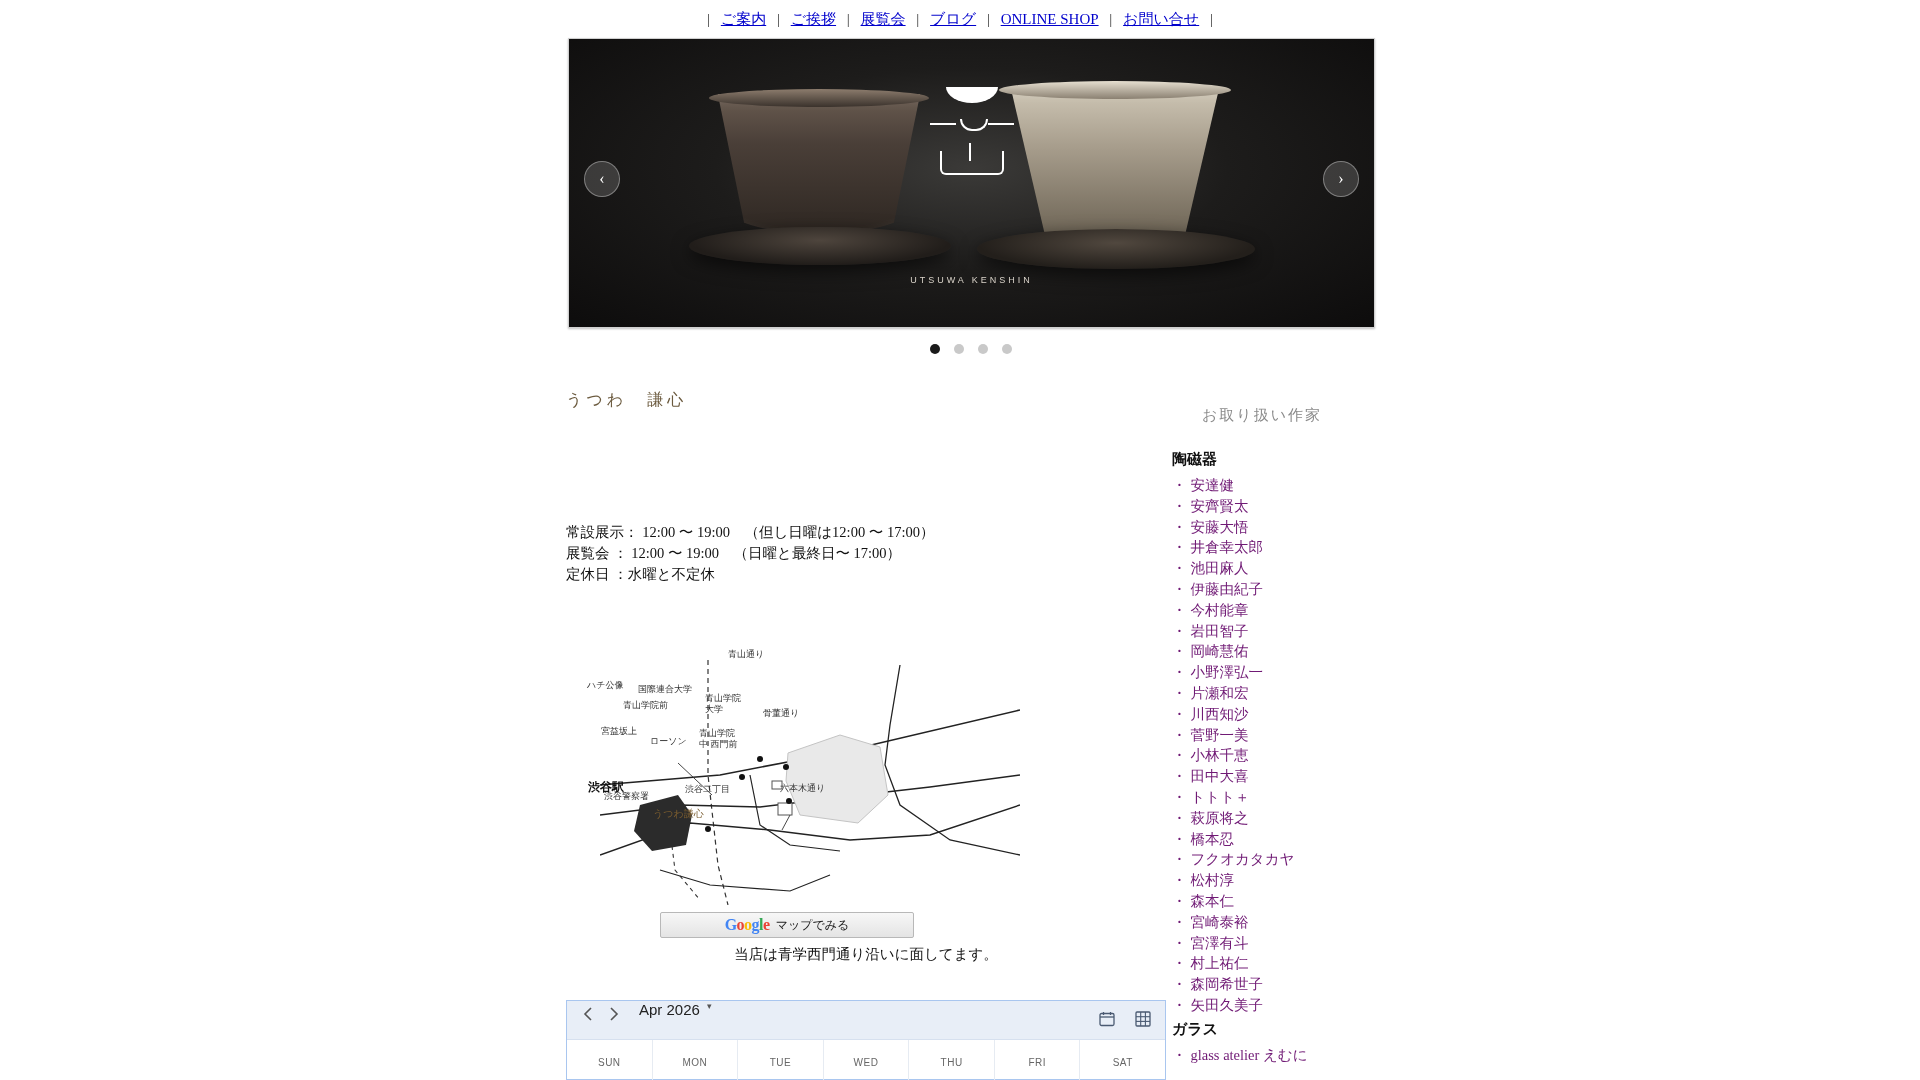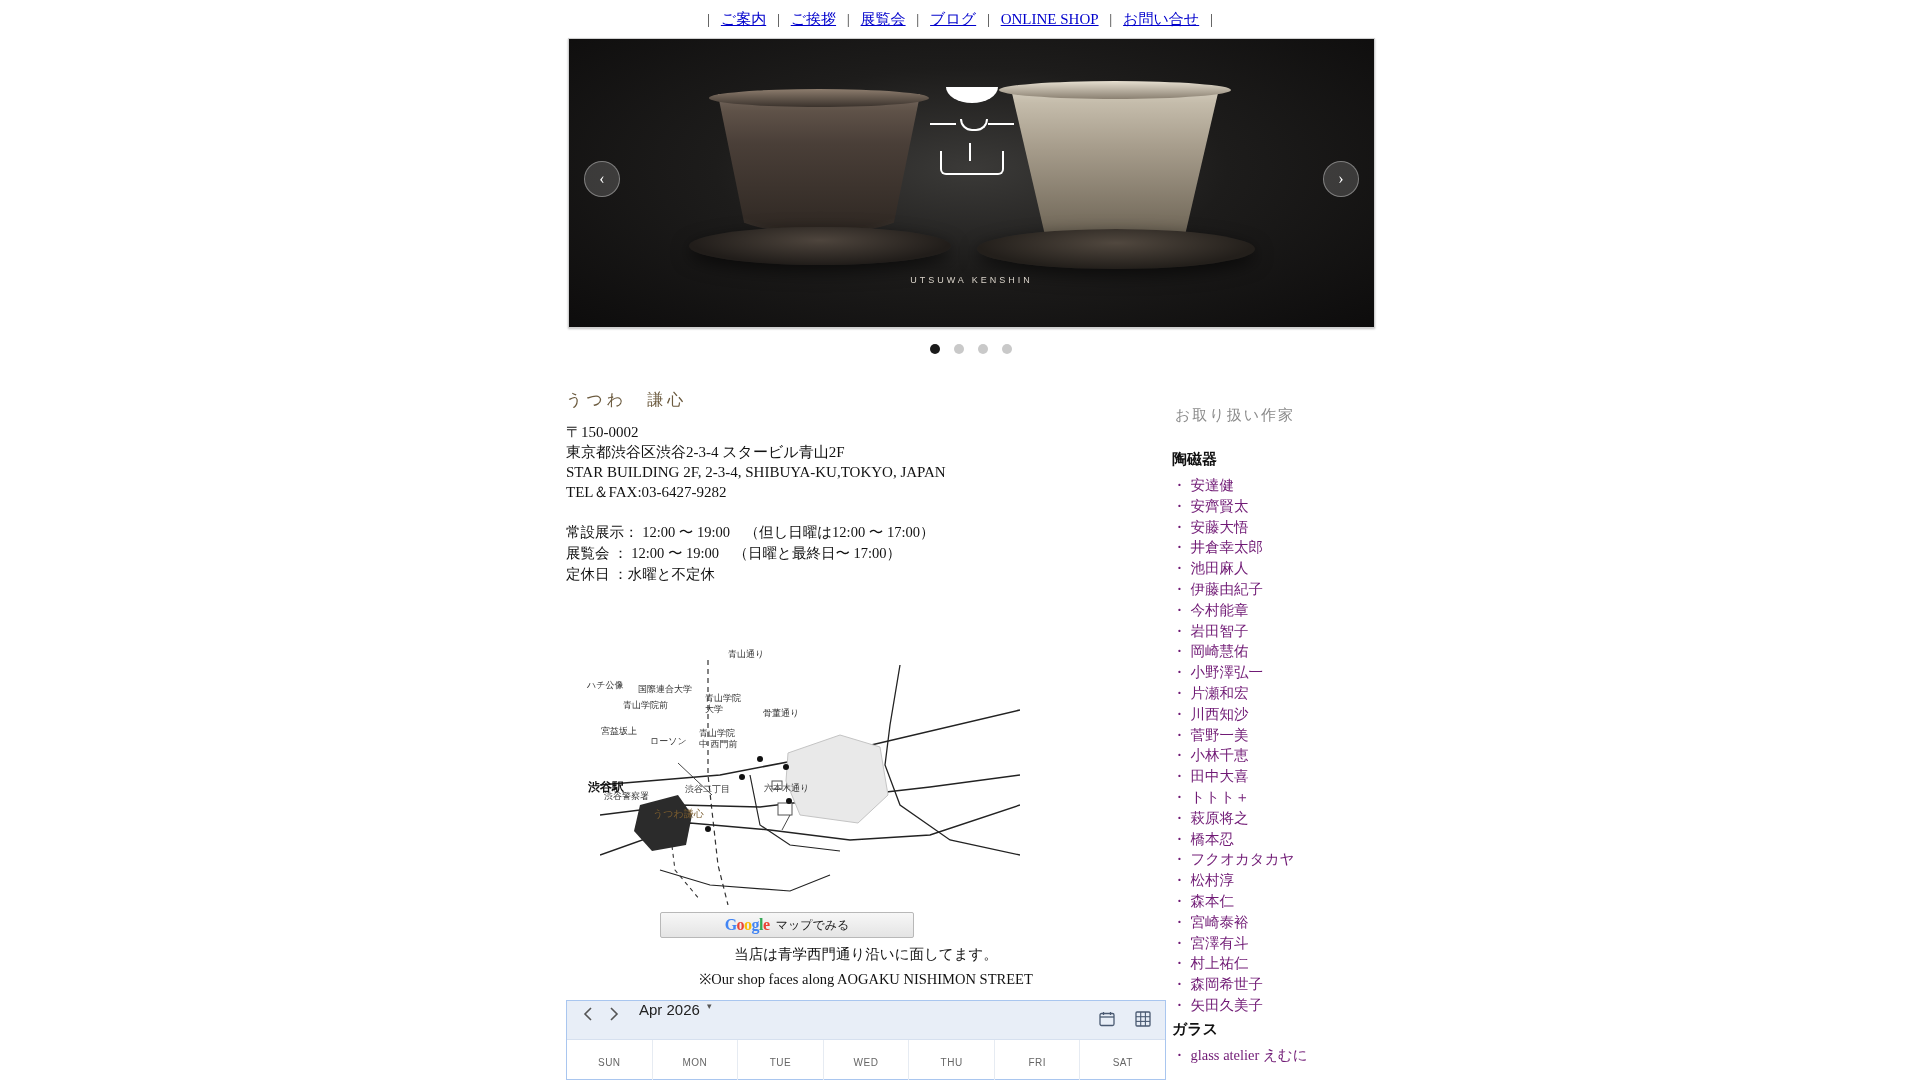--- a/index.html
+++ b/index.html
@@ -391,21 +391,21 @@
     border-radius: 50%;
   }
   .cal-date.today {
     background: #1a73e8;
     color: #fff;
   }
 
   
   .artists-title {
     position: absolute;
-    left: 1175px;
+    left: 1202px;
     top: 406px;
     font-size: 15px;
     color: #8a8a8a;
     letter-spacing: 2px;
     text-align: center;
   }
   .artists {
     position: absolute;
     left: 1172px;
     top: 450px;
@@ -472,26 +472,20 @@
 
   <div class="hero-dots">
     <span class="dot active"></span>
     <span class="dot"></span>
     <span class="dot"></span>
     <span class="dot"></span>
   </div>
 
   <div class="shop-title">うつわ　謙心</div>
 
-  <div class="shop-address">
-    <div>〒150-0002</div>
-    <div>東京都渋谷区渋谷2-3-4 スタービル青山2F</div>
-    <div>STAR BUILDING 2F, 2-3-4, SHIBUYA-KU,TOKYO, JAPAN</div>
-    <div>TEL＆FAX:03-6427-9282</div>
-  </div>
 
   <div class="shop-hours">
     <div>常設展示： 12:00 〜 19:00　（但し日曜は12:00 〜 17:00）</div>
     <div>展覧会 ： 12:00 〜 19:00　（日曜と最終日〜 17:00）</div>
     <div>定休日 ：水曜と不定休</div>
   </div>
 
   <div class="map">
     <svg width="420" height="250" viewBox="0 0 420 250">
 
@@ -526,31 +520,30 @@
     <div class="map-label" style="left:23px; top:44px;">青山学院前</div>
     <div class="map-label" style="left:105px; top:38px; line-height:11px;">青山学院<br>大学</div>
     <div class="map-label" style="left:163px; top:52px;">骨董通り</div>
     <div class="map-label" style="left:1px; top:70px;">宮益坂上</div>
     <div class="map-label" style="left:50px; top:80px;">ローソン</div>
     <div class="map-label" style="left:99px; top:73px; line-height:11px;">青山学院<br>中 西門前</div>
     <div class="map-label" style="left:-13px; top:24px;">ハチ公像</div>
     <div class="map-label big" style="left:-12px; top:124px;">渋谷駅</div>
     <div class="map-label" style="left:4px; top:135px;">渋谷警察署</div>
     <div class="map-label" style="left:85px; top:128px;">渋谷二丁目</div>
-    <div class="map-label" style="left:164px; top:127px;">六本木通り</div>
+    <div class="map-label" style="left:180px; top:127px;">六本木通り</div>
     <div class="map-label brown" style="left:53px; top:152px;">うつわ謙心</div>
   </div>
 
   <div class="gmap-btn">
     <span class="g"><b>G</b><b>o</b><b>o</b><b>g</b><b>l</b><b>e</b></span>
     <span class="lbl">マップでみる</span>
   </div>
 
   <div class="map-note1">当店は青学西門通り沿いに面してます。</div>
-  <div class="map-note2">※Our shop faces along AOGAKU NISHIMON STREET</div>
 
   <div class="calendar">
     <div class="cal-toolbar">
       <div class="cal-nav">
         <svg width="10" height="14" viewBox="0 0 10 14">
             <path d="M8 1 L2 7 L8 13" stroke="#555" stroke-width="1.6" fill="none"></path>
           </svg>
       </div>
       <div class="cal-nav">
         <svg width="10" height="14" viewBox="0 0 10 14">

